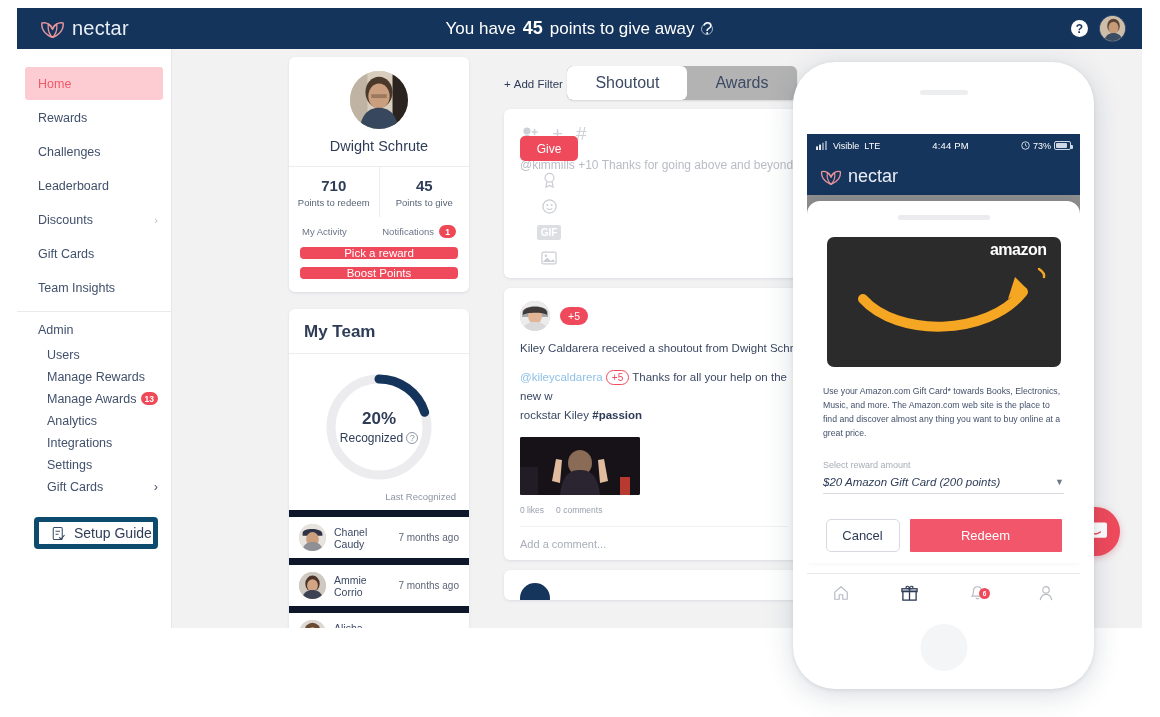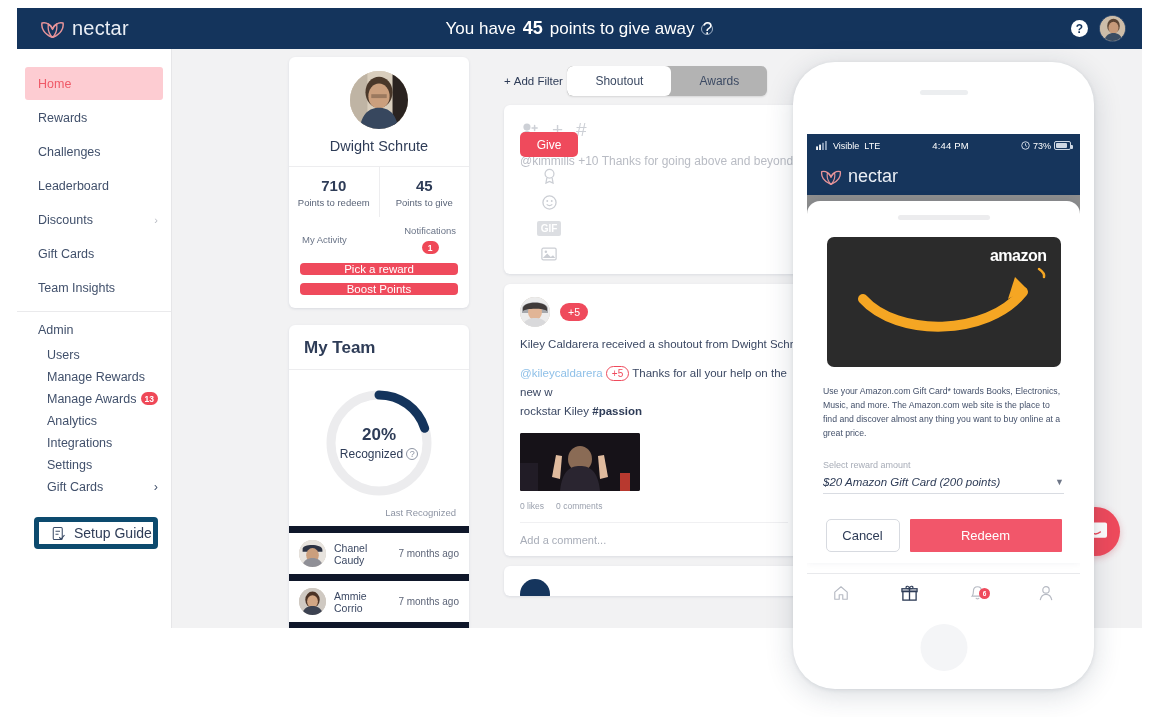--- a/index.html
+++ b/index.html
@@ -130,21 +130,21 @@
   }
   .stat { flex: 1; text-align: center; padding: 10px 0 9px; }
   .stat + .stat { border-left: 1px solid #ededef; }
   .stat-num { font-size: 15px; font-weight: bold; color: #2e3c57; }
   .stat-label { font-size: 9.5px; color: #5a6478; margin-top: 3px; }
   .links-row {
     display: flex; justify-content: space-between;
     padding: 8px 13px 5px; font-size: 9.5px; color: #6b7588;
     align-items: center;
   }
-  .links-row .notif { display: flex; align-items: center; gap: 5px; flex-direction: column; }
+  .links-row .notif { display: flex; align-items: center; gap: 5px; }
   .btn-row { display: flex; gap: 8px; padding: 4px 11px 13px; flex-direction: column; }
   .btn-pink {
     flex: 1; background: #ef4a5c; color: #fff;
     border: none; border-radius: 4px; height: 25px;
     font-size: 11.5px; font-family: inherit; cursor: pointer;
   }
   .team-head {
     padding: 13px 0 11px 15px; font-size: 17px;
     font-weight: bold; color: #2e3c57;
     border-bottom: 1px solid #ededef;
@@ -181,21 +181,21 @@
   }
   .add-filter {
     font-size: 11.5px; color: #2e3c57; margin-bottom: 9px;
     display: inline-flex; align-items: center; gap: 3px;
   }
   .tabs {
     display: inline-flex; border-radius: 6px; overflow: hidden;
     background: #b3b3b3; box-shadow: 0 1px 2px rgba(0,0,0,.12);
   }
   .tab {
-    padding: 8px 28px; font-size: 12px; color: #3c4a63;
+    padding: 8px 28px; font-size: 16px; color: #3c4a63;
     background: transparent;
   }
   .tab.active { background: #fff; border-radius: 6px; }
   .compose {
     margin-top: 9px; background: #fff; border-radius: 6px;
     box-shadow: 0 1px 3px rgba(20,40,80,.1);
     padding: 14px 16px 13px; height: 169px;
     position: relative;
   }
   .compose-icons {
@@ -325,21 +325,21 @@
   .modal-grabber {
     width: 92px; height: 5px; border-radius: 3px;
     background: #ececee; margin: 0 auto 17px;
   }
   .gift-card {
     width: 234px; height: 130px; margin: 0 auto;
     background: #2b2b2b; border-radius: 7px;
     position: relative; overflow: hidden;
   }
   .amazon-word {
-    position: absolute; right: 14px; top: 10px;
+    position: absolute; right: 14px; top: 4px;
     color: #fff; font-size: 16px; font-weight: bold; letter-spacing: -.5px;
   }
   .modal-desc {
     margin-top: 17px; font-size: 8.7px; color: #43506a;
     line-height: 1.62;
   }
   .select-label { margin-top: 20px; font-size: 9px; color: #a7acb7; }
   .select-row {
     margin-top: 6px; border-bottom: 1px solid #d9dce2;
     padding-bottom: 5px; display: flex;

